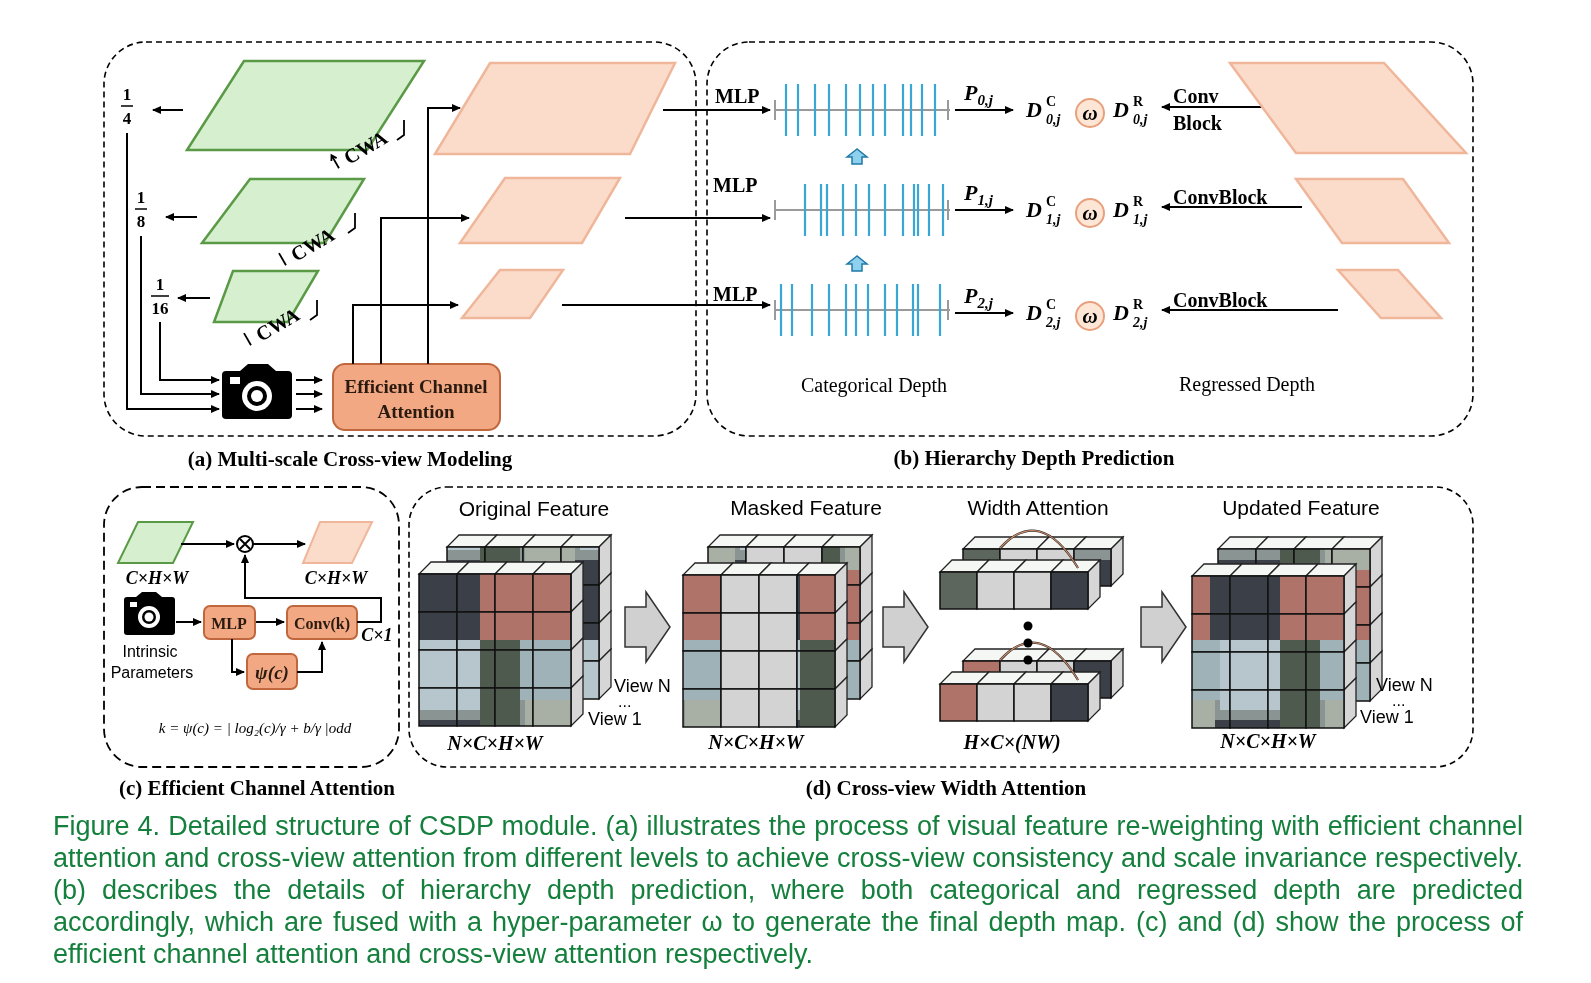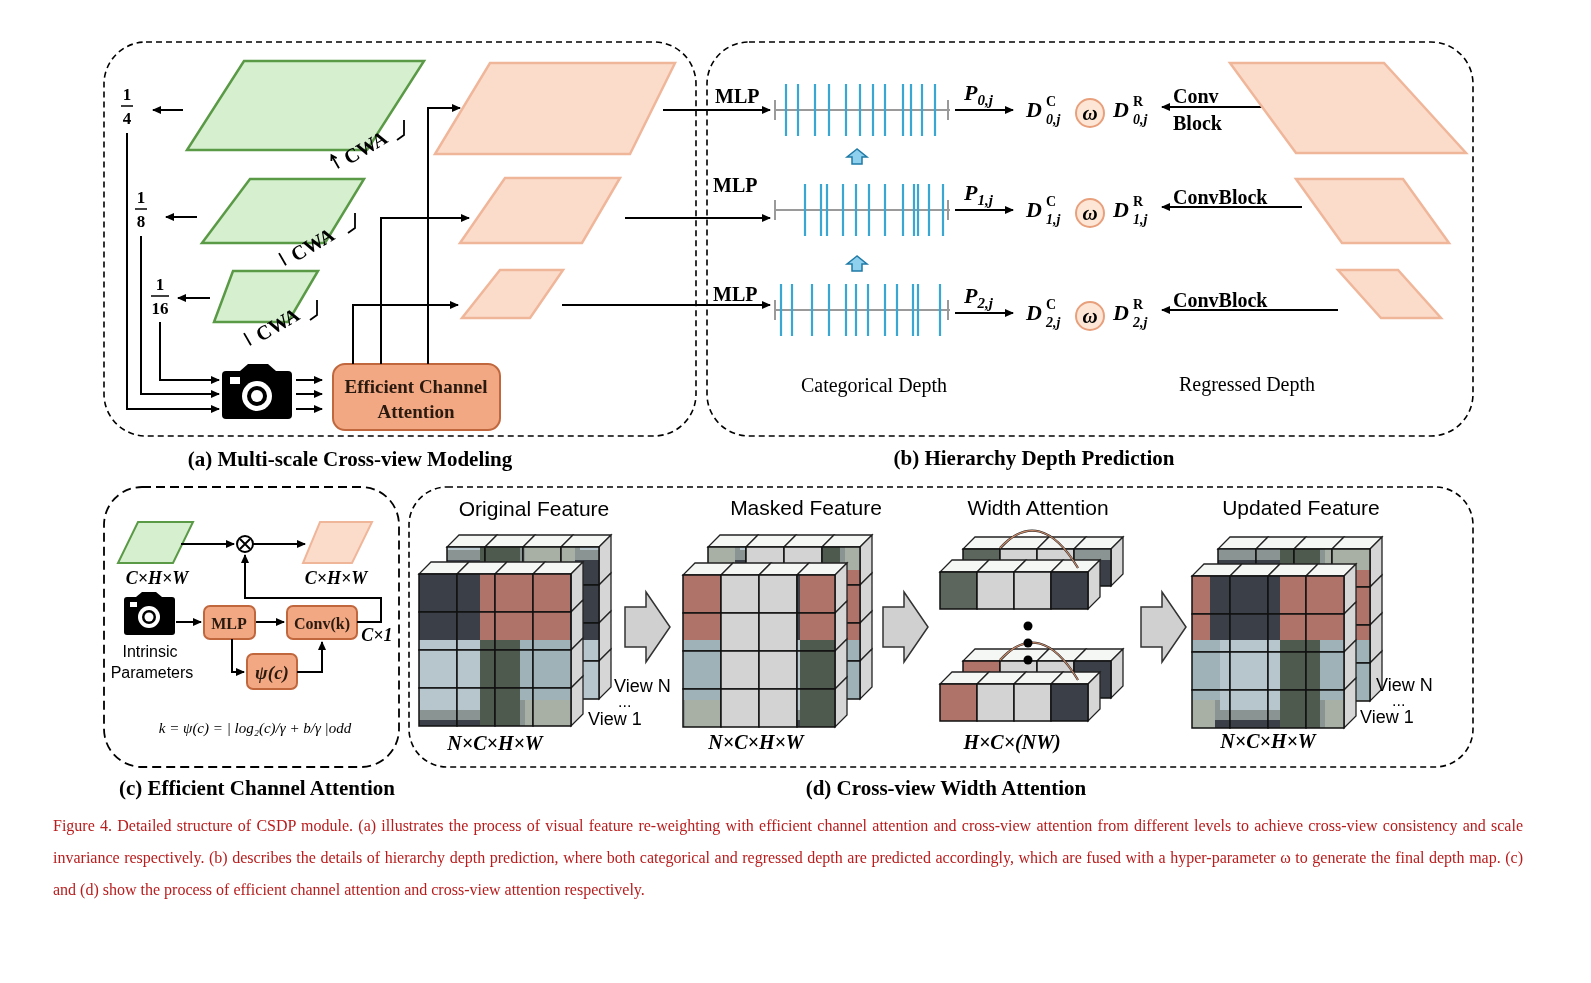--- a/index.html
+++ b/index.html
@@ -1,22 +1,22 @@
 <!DOCTYPE html>
 <html><head>
 <meta charset="utf-8">
 <style>
   html, body { margin: 0; padding: 0; background: #ffffff; }
   body { width: 1591px; height: 983px; position: relative; overflow: hidden;
          font-family: "Liberation Serif", serif; color: #000; }
   svg.main { position: absolute; left: 0; top: 0; }
   .sans { font-family: "Liberation Sans", sans-serif; }
   #caption { position: absolute; left: 53px; top: 810px; width: 1470px;
-             font-family: Liberation Serif, serif; font-size: 16px; line-height: 32px;
-             text-align: justify; color: #b91c1c; }
+             font-family: Liberation Sans, sans-serif; font-size: 27px; line-height: 32px;
+             text-align: justify; color: #15803d; }
 </style>
 </head>
 <body>
 
 <svg class="main" width="1591" height="983" viewBox="0 0 1591 983">
   <defs>
     <marker id="ah" markerWidth="10" markerHeight="10" refX="8" refY="5" orient="auto" markerUnits="userSpaceOnUse">
       <path d="M0,1 L9,5 L0,9 Z" fill="#000"></path>
     </marker>
     <pattern id="photo" width="160" height="160" patternUnits="userSpaceOnUse">

